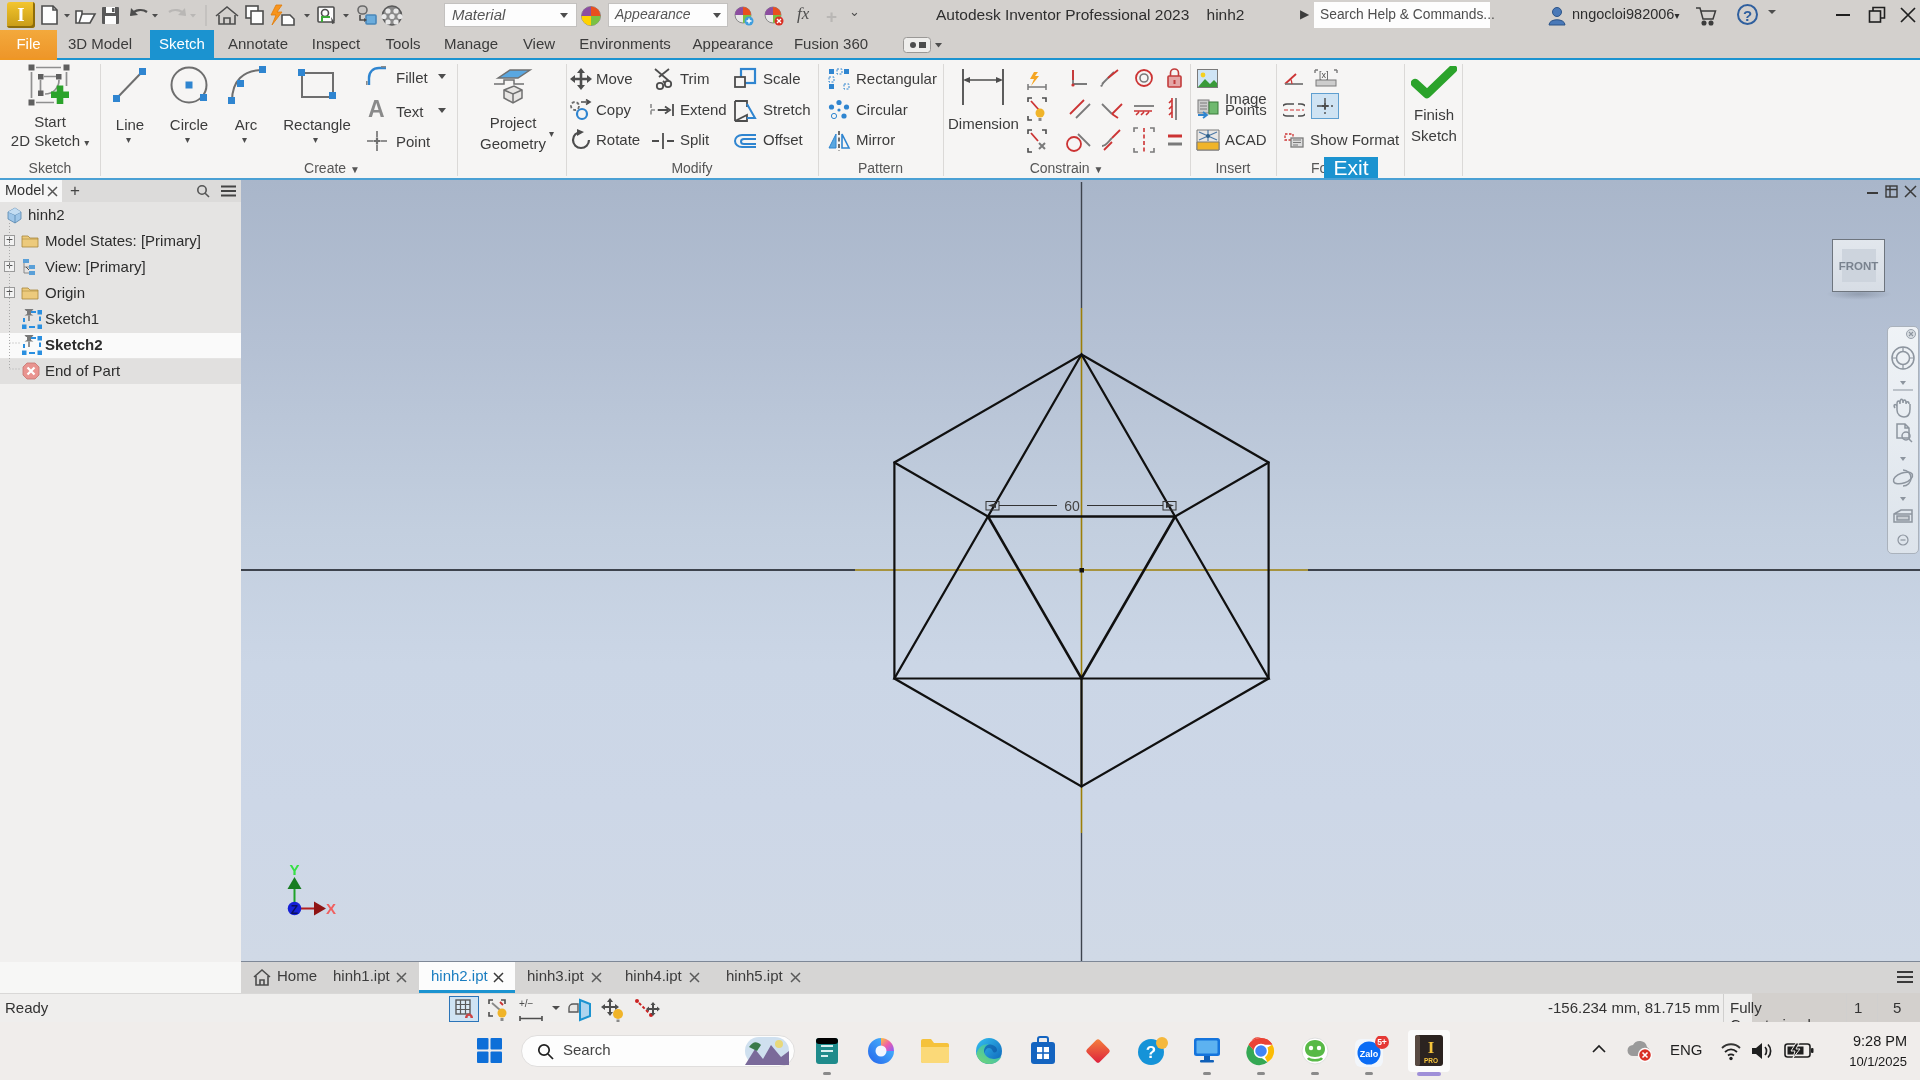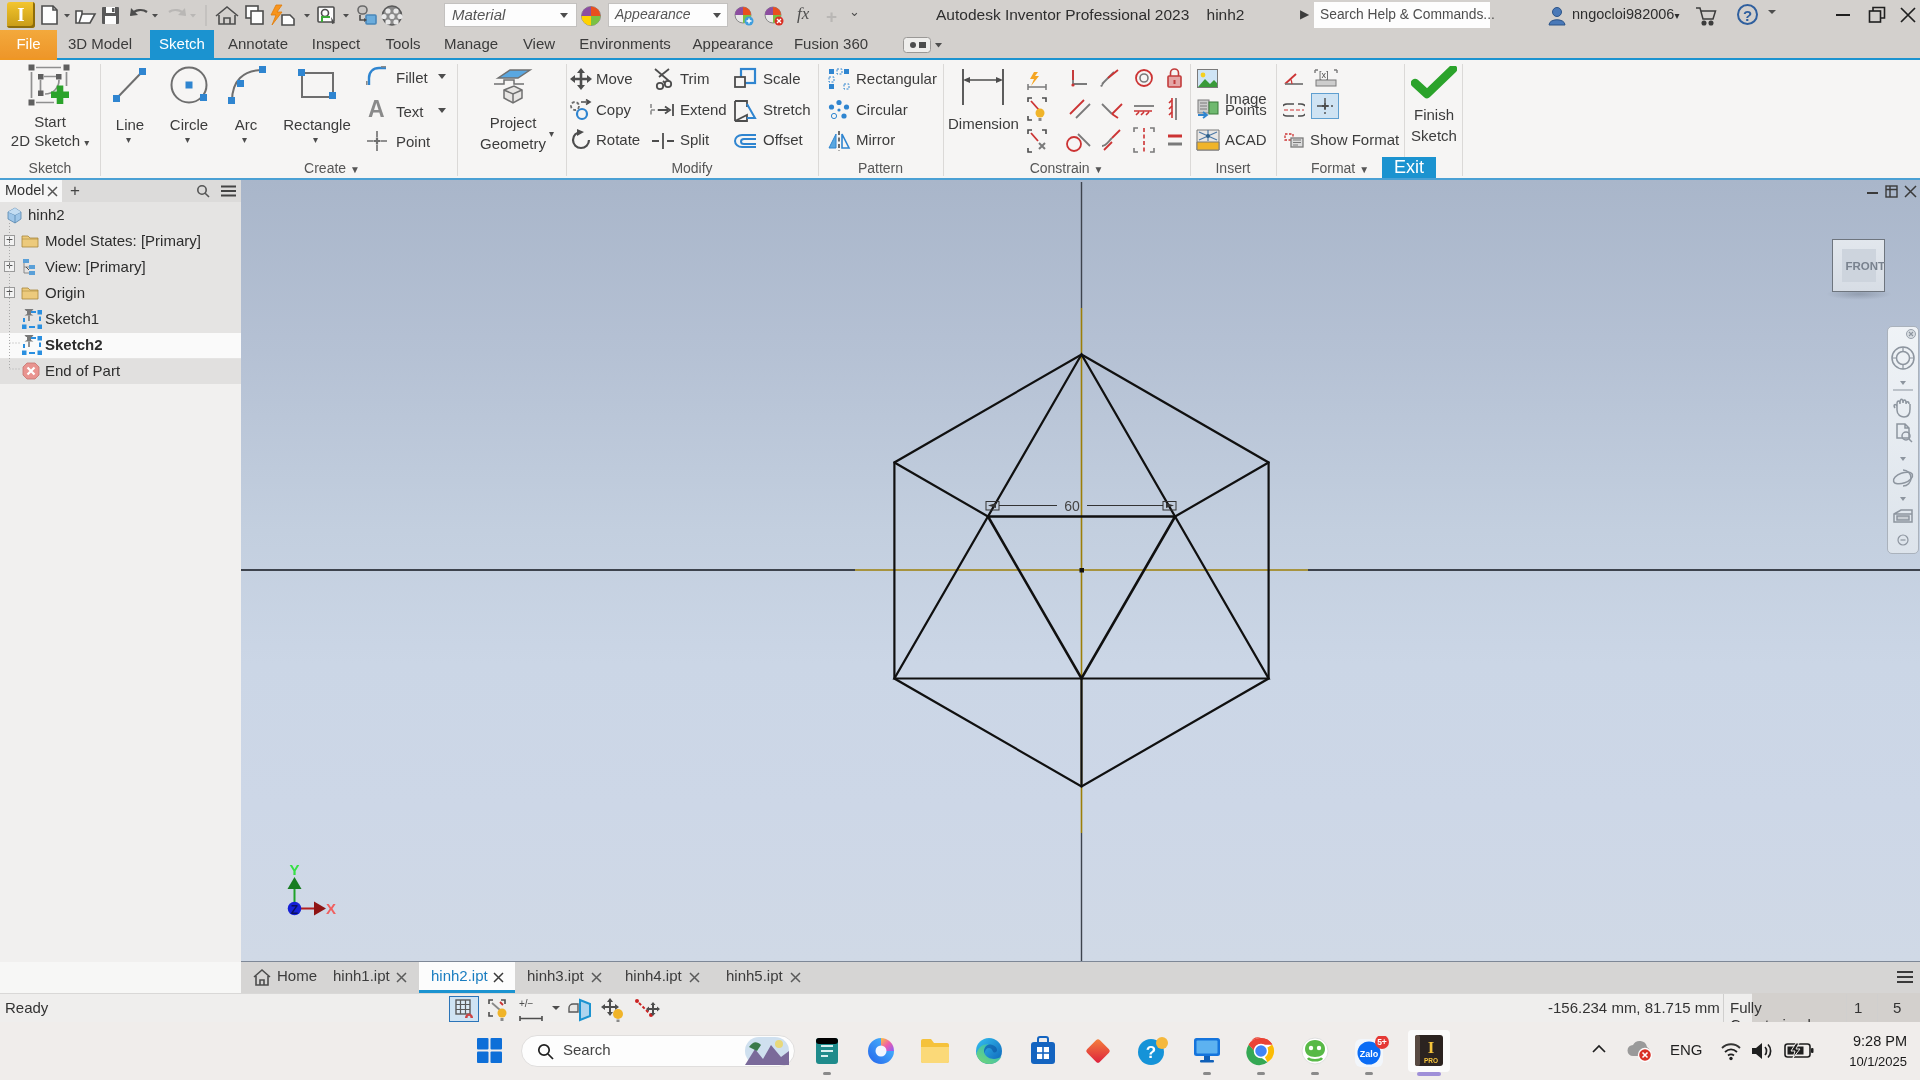--- a/index.html
+++ b/index.html
@@ -439,21 +439,21 @@
         <path d="M10 10 L18 10 M10 12.5 L18 12.5 M10 15 L15 15" stroke="#7a7a7a" stroke-width="1"></path>
       </svg>
     <div class="rtxt" style="left:1310px;top:71px;">Show Format</div>
     <div class="rlabel" style="left:1276px;width:128px;">Format <span style="font-size:10px;">▼</span></div>
     <div class="rsep" style="left:1404px;"></div>
 
     <svg class="abs" style="left:1411px;top:6px;" width="46" height="34" viewBox="0 0 46 34">
         <path d="M4 17 L16 28 L42 3" fill="none" stroke="#2ba32b" stroke-width="8.5" stroke-linecap="round" stroke-linejoin="round"></path>
       </svg>
     <div class="abs" style="left:1404px;top:44px;width:60px;text-align:center;font-size:15px;color:#3c3c3c;line-height:21px;">Finish<br>Sketch</div>
-    <div class="abs" style="left:1382px;top:97px;width:54px;height:21px;background:#1b93d0;color:#fff;font-size:18px;text-align:center;line-height:21px;">Exit</div>
+    <div class="abs" style="left:1324px;top:97px;width:54px;height:21px;background:#1b93d0;color:#fff;font-size:21px;text-align:center;line-height:21px;">Exit</div>
     <div class="rsep" style="left:1462px;"></div>
   </div>
   <div class="abs" style="left:0;top:178px;width:1920px;height:2px;background:#4aa0d4;z-index:5;"></div>
   <div id="panel">
     <div class="abs" style="left:0;top:0;width:241px;height:202px;background:#e5e4e3;"></div>
     <div id="panelhead">
       <div class="abs" style="left:0;top:0;width:62px;height:22px;background:#f6f6f6;"></div>
       <div class="abs" style="left:5px;top:2px;font-size:14.5px;color:#333;">Model</div>
       <svg class="abs" style="left:47px;top:6px;" width="11" height="11" viewBox="0 0 11 11" stroke="#555" stroke-width="1.5">
           <path d="M1 1 L10 10 M10 1 L1 10"></path>
@@ -592,21 +592,21 @@
         <path d="M85 728.5 L73 721.5 L73 735.5 Z" fill="#8f1414"></path>
         <text x="90" y="734" font-size="15" font-weight="bold" fill="#f06060" text-anchor="middle" font-family="Liberation Sans">X</text>
         <circle cx="53.5" cy="728.5" r="6.8" fill="#1520d6"></circle>
         <text x="53.5" y="734" font-size="12" font-weight="bold" fill="#0a1060" text-anchor="middle" font-family="Liberation Sans">Z</text>
       </g>
     </svg>
 
     <div class="abs" style="left:1585px;top:108px;width:66px;height:12px;background:radial-gradient(ellipse at center, rgba(90,100,115,0.35), rgba(90,100,115,0) 70%);"></div>
     <div class="abs" style="left:1591px;top:59px;width:53px;height:53px;background:linear-gradient(180deg,#e2e7ed,#d7dde5);border:1.5px solid #6e757e;"></div>
     <div class="abs" style="left:1601px;top:69px;width:34px;height:33px;background:#cdd4dd;"></div>
-    <div class="abs" style="left:1591px;top:80px;width:53px;text-align:right;font-size:11.5px;font-weight:bold;color:#79828e;font-family:'Liberation Sans',sans-serif;">FRONT</div>
+    <div class="abs" style="left:1591px;top:80px;width:53px;text-align:center;font-size:11.5px;font-weight:bold;color:#79828e;font-family:'Liberation Sans',sans-serif;">FRONT</div>
 
     <div class="abs" style="left:1646px;top:146px;width:32px;height:228px;background:linear-gradient(180deg,rgba(250,252,253,0.85),rgba(225,231,237,0.85));border:1px solid #aab2bc;border-radius:5px;"></div>
     <svg class="abs" style="left:1646px;top:146px;" width="32" height="228" viewBox="0 0 32 228" fill="none" stroke="#8d959f" stroke-width="1.5">
       <circle cx="24" cy="8" r="4.5" fill="#d8dde2" stroke="#9aa2ac" stroke-width="1"></circle>
         <path d="M22 6 L26 10 M26 6 L22 10" stroke-width="1.1"></path>
       <circle cx="16" cy="32" r="11"></circle>
         <circle cx="16" cy="32" r="6.5"></circle>
         <path d="M16 21 L16 25 M16 39 L16 43 M5 32 L9 32 M23 32 L27 32" stroke-width="1.2"></path>
       <path d="M13 55 l6 0 -3 4 z" fill="#8d959f" stroke="none"></path>
       <path d="M6 64 L26 64" stroke-width="1"></path>

